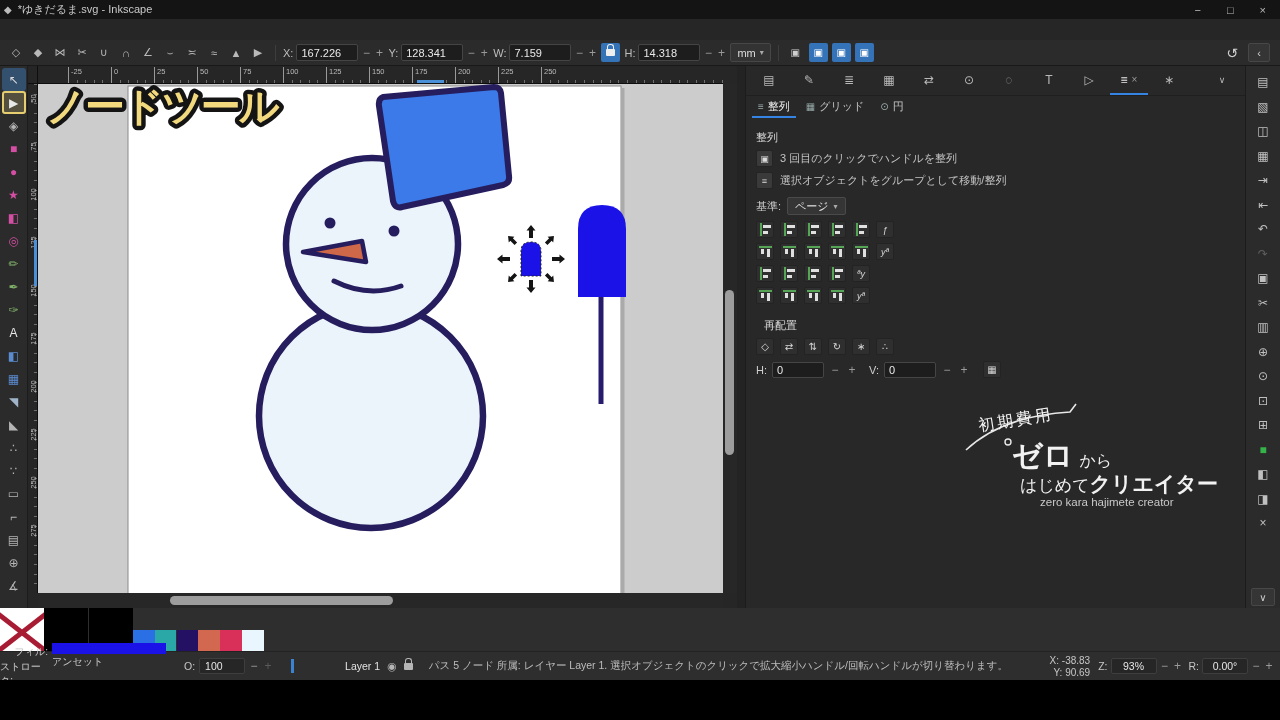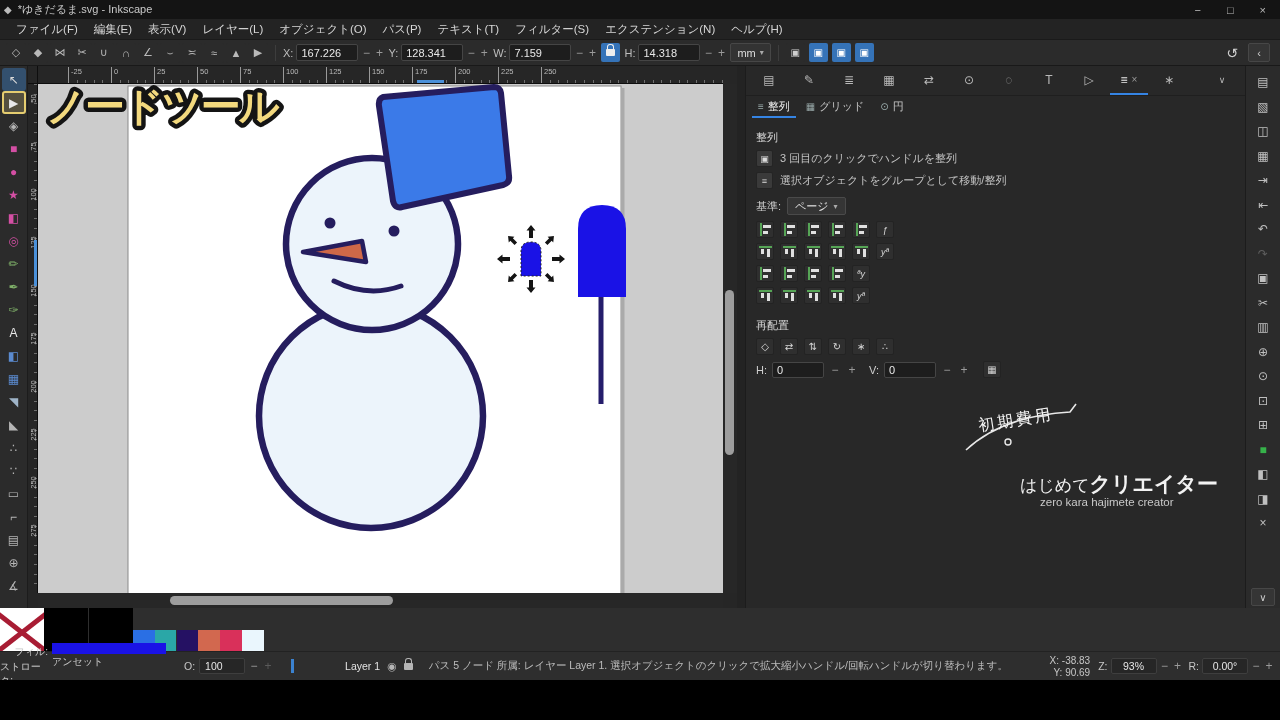--- a/index.html
+++ b/index.html
@@ -146,33 +146,20 @@
   <div class="abs" id="titlebar">
     <span class="logo">◆</span>
     <span>*ゆきだるま.svg - Inkscape</span>
     <span class="wbtns">
       <span>−</span>
       <span>□</span>
       <span>×</span>
     </span>
   </div>
 
-  <div class="abs" id="menubar">
-
-  <span class="mitem">ファイル(F)</span>
-      <span class="mitem">編集(E)</span>
-      <span class="mitem">表示(V)</span>
-      <span class="mitem">レイヤー(L)</span>
-      <span class="mitem">オブジェクト(O)</span>
-      <span class="mitem">パス(P)</span>
-      <span class="mitem">テキスト(T)</span>
-      <span class="mitem">フィルター(S)</span>
-      <span class="mitem">エクステンション(N)</span>
-      <span class="mitem">ヘルプ(H)</span>
-    </div>
 
   <div class="abs" id="toolbar">
     <span style="display:flex;gap:2px;">
 
     <span class="tbico">◇</span>
         <span class="tbico">◆</span>
         <span class="tbico">⋈</span>
         <span class="tbico">✂</span>
         <span class="tbico">∪</span>
         <span class="tbico">∩</span>
@@ -600,21 +587,21 @@
             <span class="mini">
               <i></i>
               <i></i>
             </span>
             <span class="ag"></span>
           </button>
           <button class="abtn">
             <span class="ag">yª</span>
           </button>
         </div>
-      <div class="dhead" style="margin-top:14px;">再配置</div>
+      <div class="dhead" style="margin-top:14px;margin-left:8px;">再配置</div>
       <div class="btnrow">
 
       <button class="abtn">
             <span style="font-size:10px;font-style:normal;">◇</span>
           </button>
           <button class="abtn">
             <span style="font-size:10px;font-style:normal;">⇄</span>
           </button>
           <button class="abtn">
             <span style="font-size:10px;font-style:normal;">⇅</span>
@@ -644,20 +631,23 @@
       </div>
     </div>
   </div>
 
   <div class="abs" id="watermark">
     <svg class="abs" style="left:0;top:0;" width="300" height="120" viewBox="0 0 300 120">
       <path d="M 14,52 Q 50,18 118,14 L 124,6" fill="none" stroke="#e8e8e8" stroke-width="1.6"></path>
       <circle cx="56" cy="44" r="3" fill="none" stroke="#e8e8e8" stroke-width="1.4"></circle>
     </svg>
     <div id="wm-badge">初期費用</div>
+    <div id="wm-line1">
+      <span class="big">ゼロ</span><span class="small">から</span>
+    </div>
     <div id="wm-line2">
       <span class="small">はじめて</span><span class="big">クリエイター</span>
     </div>
     <div id="wm-line3">zero kara hajimete creator</div>
   </div>
 
   <div class="abs" id="commands">
     <span style="display:flex;flex-direction:column;gap:4.5px;align-items:center;">
 
     <span class="cmd">▤</span>

